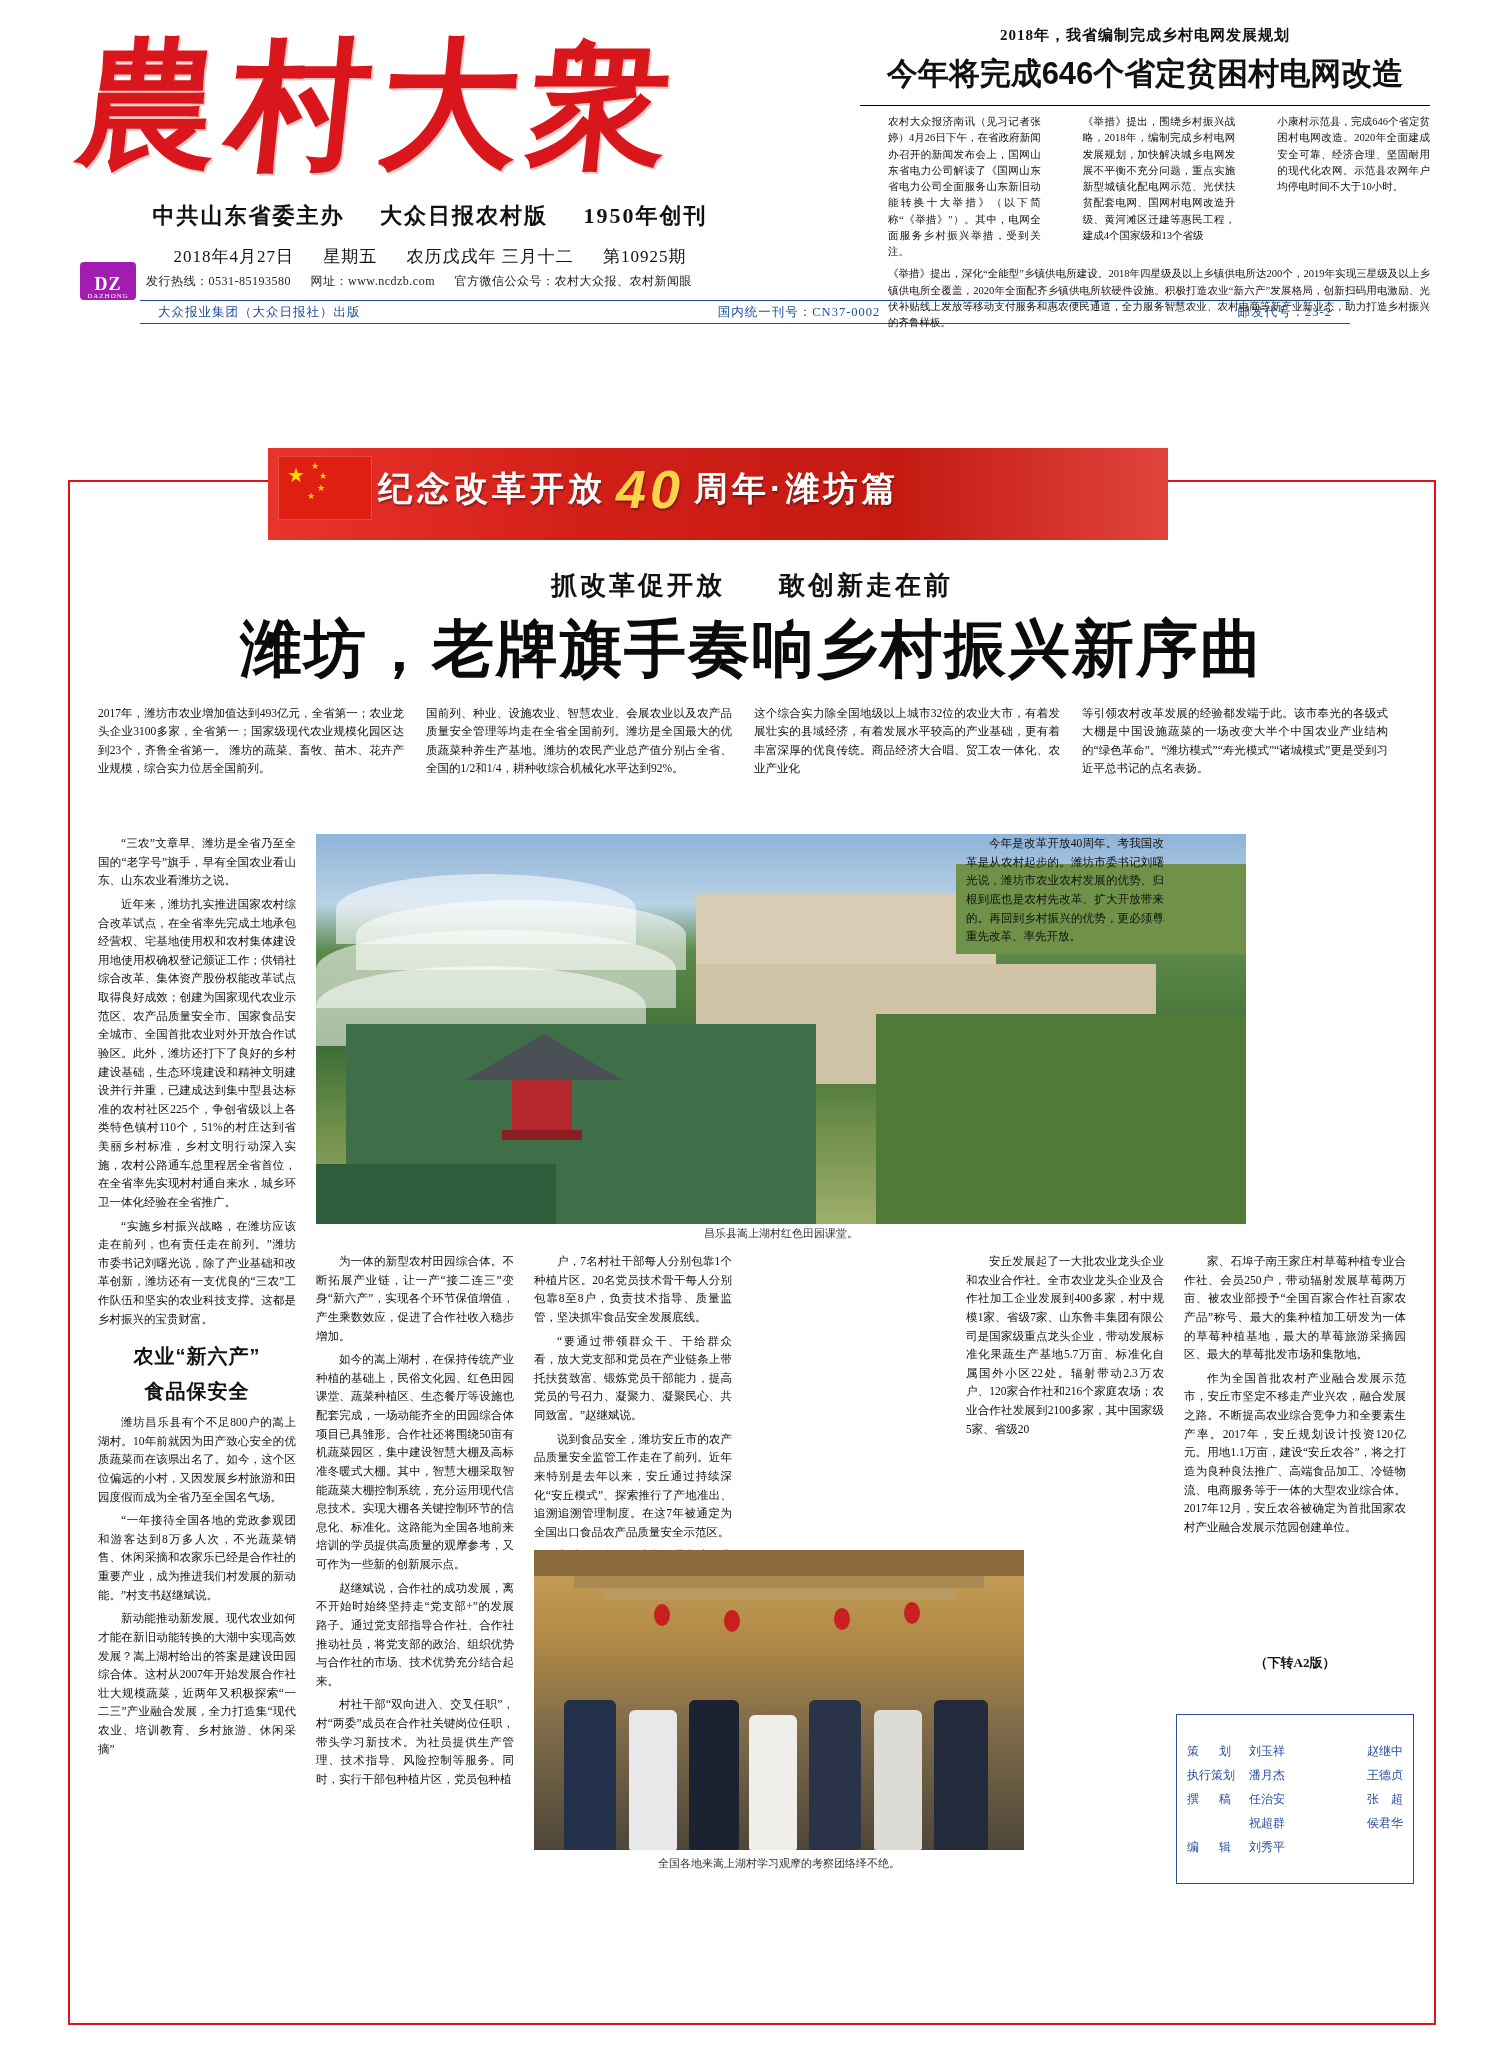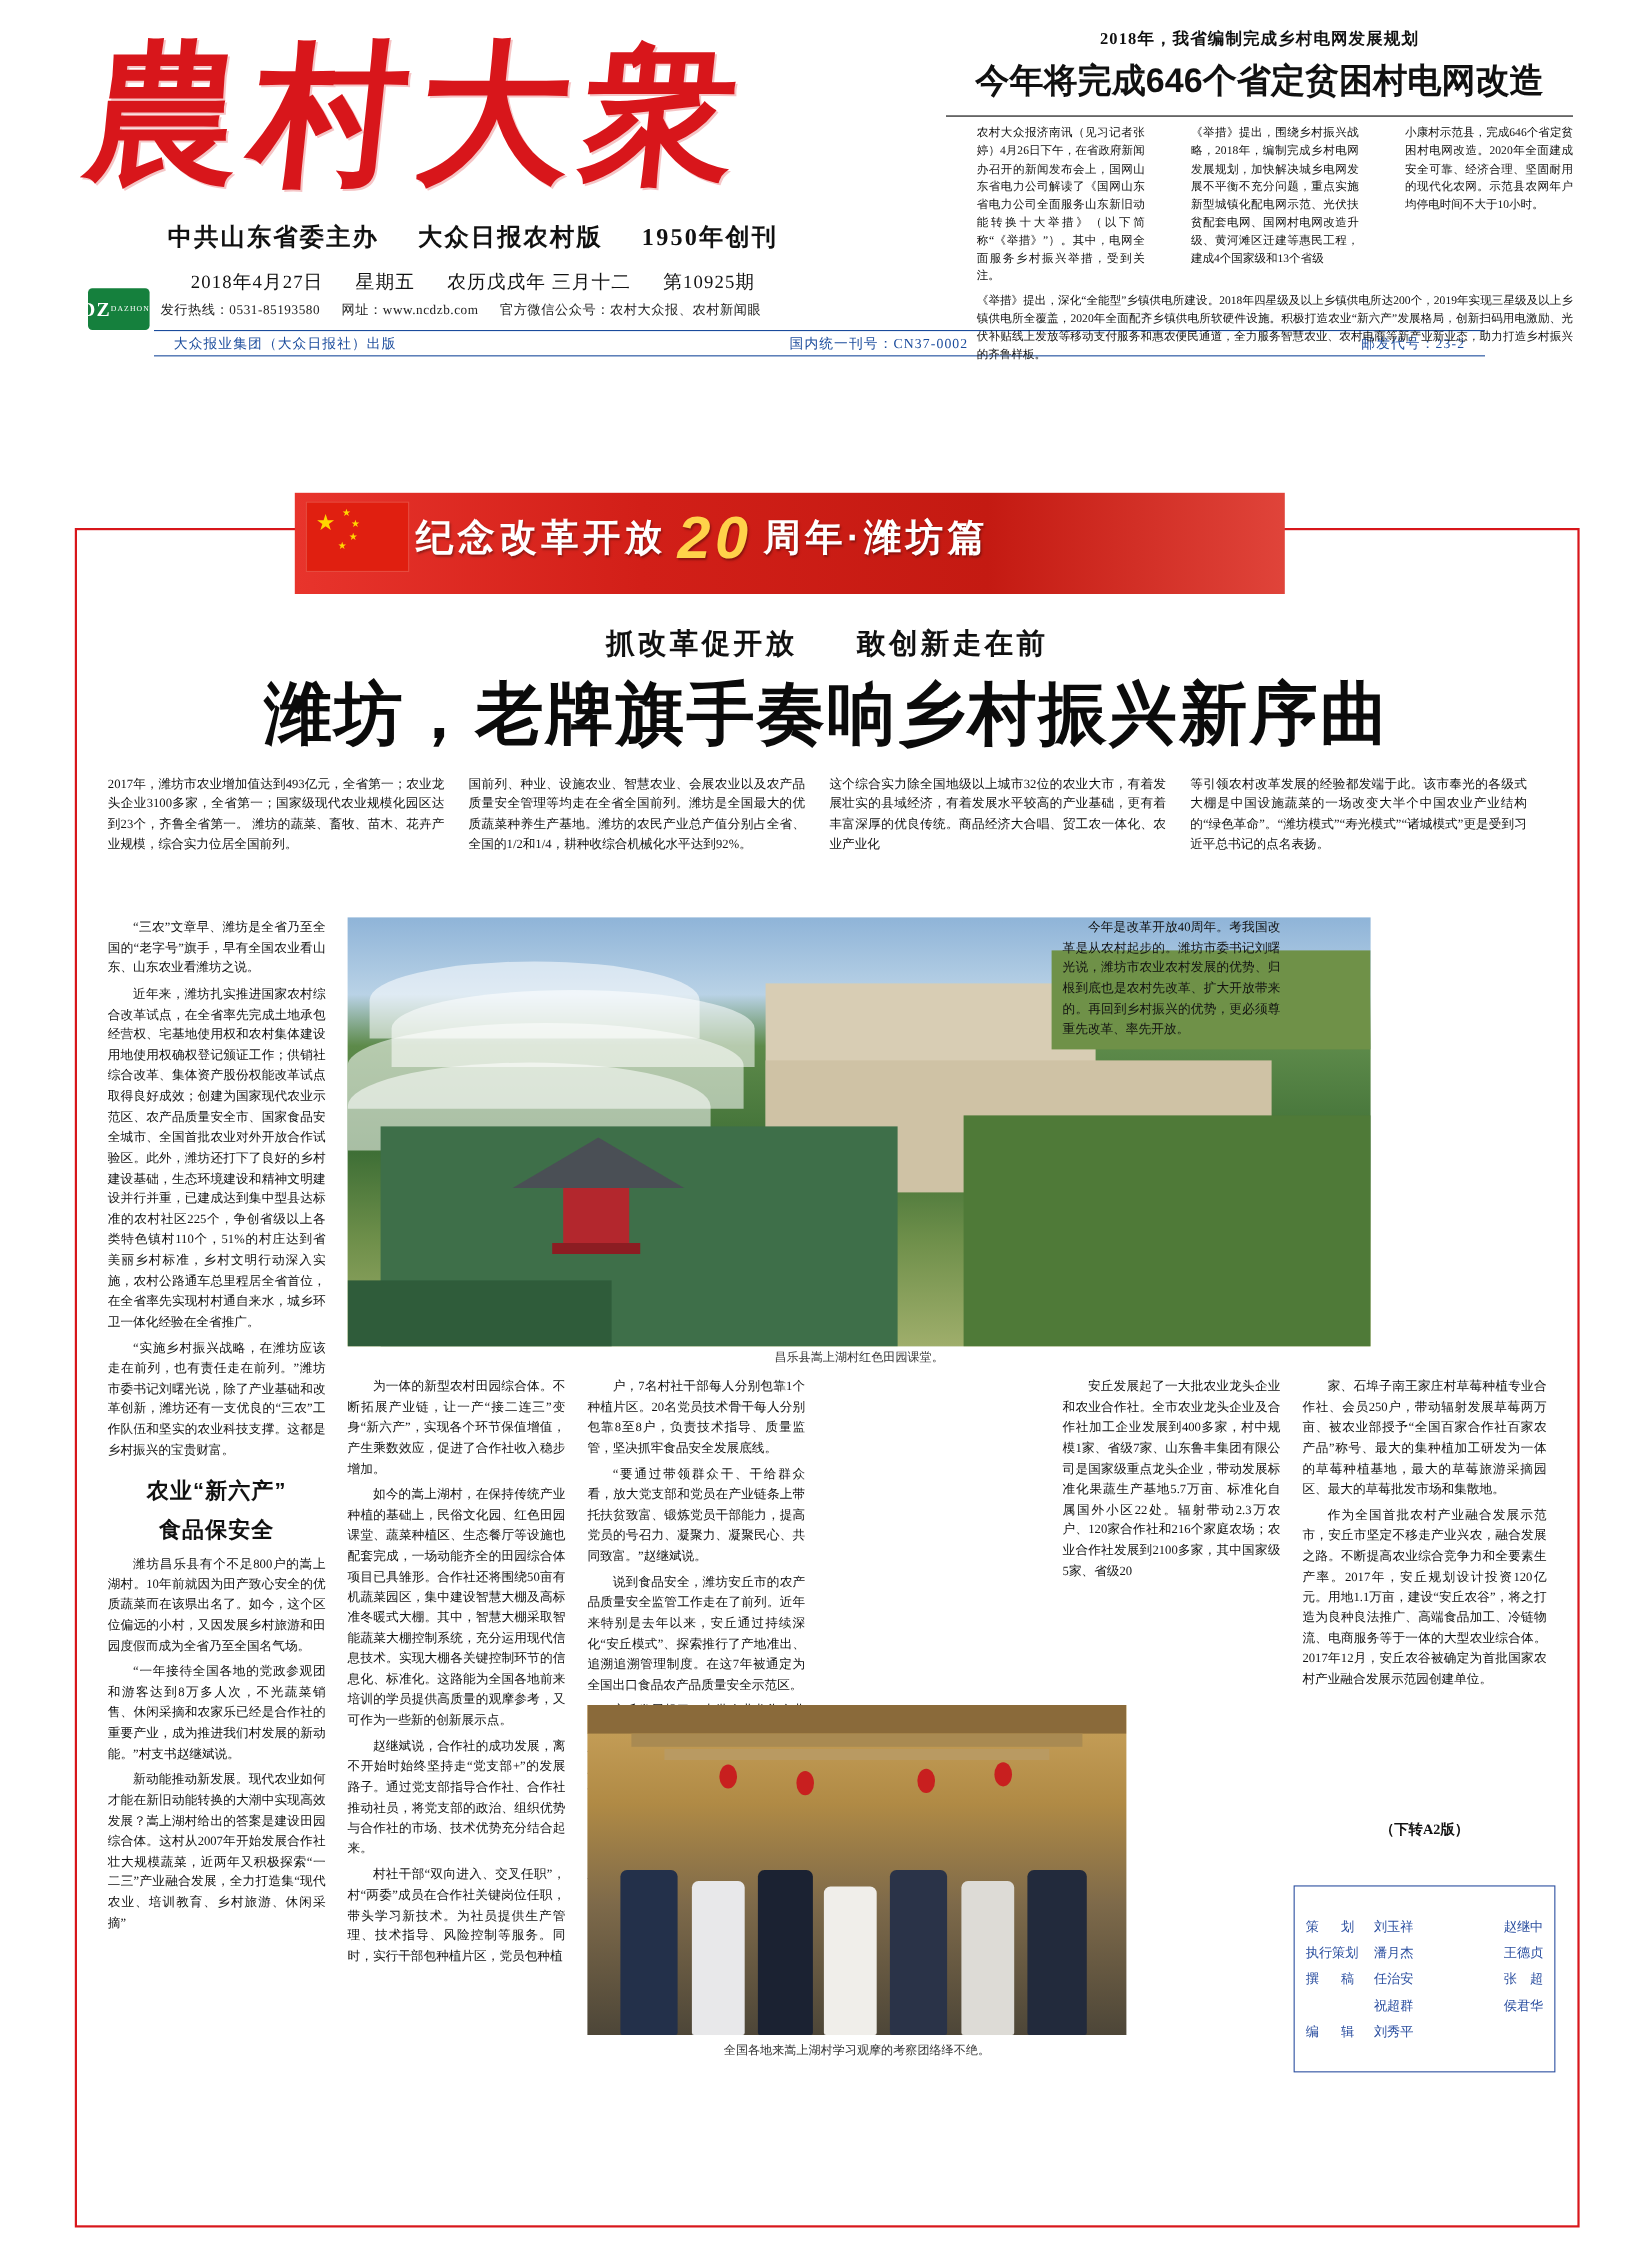--- a/index.html
+++ b/index.html
@@ -45,23 +45,23 @@
     letter-spacing:1px;
     color:#111;
   }
   .date-line span{margin:0 12px;}
   .paper-bar{
     position:absolute;left:80px;top:268px;width:700px;height:26px;
     display:flex;align-items:center;
   }
   .paper-badge{
     width:56px;height:38px;border-radius:4px;
-    background:#15803d;color:#fff;font-size:9px;
-    display:flex;align-items:center;justify-content:center;
-    letter-spacing:1px;
+    background:#a21caf;color:#fff;font-size:9px;
+    display:flex;align-items:center;justify-content:flex-end;
+    flex-direction:column;letter-spacing:1px;
     margin-right:10px;
   }
   .paper-badge .mark{font-size:18px;line-height:16px;font-weight:700;}
   .paper-badge .nm{font-size:7px;}
   .contact{font-size:12px;color:#222;letter-spacing:.5px;}
   .contact span{margin-right:16px;}
 
   .blue-strip{
     position:absolute;left:140px;top:300px;width:1210px;height:24px;
     border-top:1px solid #1a4b9c;border-bottom:1px solid #1a4b9c;
@@ -384,18 +384,18 @@
   <div class="banner">
     <div class="flag">
       <div class="star">★</div>
       <div class="star s" style="left:32px;top:4px;">★</div>
       <div class="star s" style="left:40px;top:14px;">★</div>
       <div class="star s" style="left:38px;top:26px;">★</div>
       <div class="star s" style="left:28px;top:34px;">★</div>
     </div>
     <div class="banner-text">
       <span>纪念改革开放</span>
-      <span class="num">20</span>
+      <span class="num">40</span>
       <span>周年·潍坊篇</span>
     </div>
   </div>
 
 </div>
 
 </body></html>

